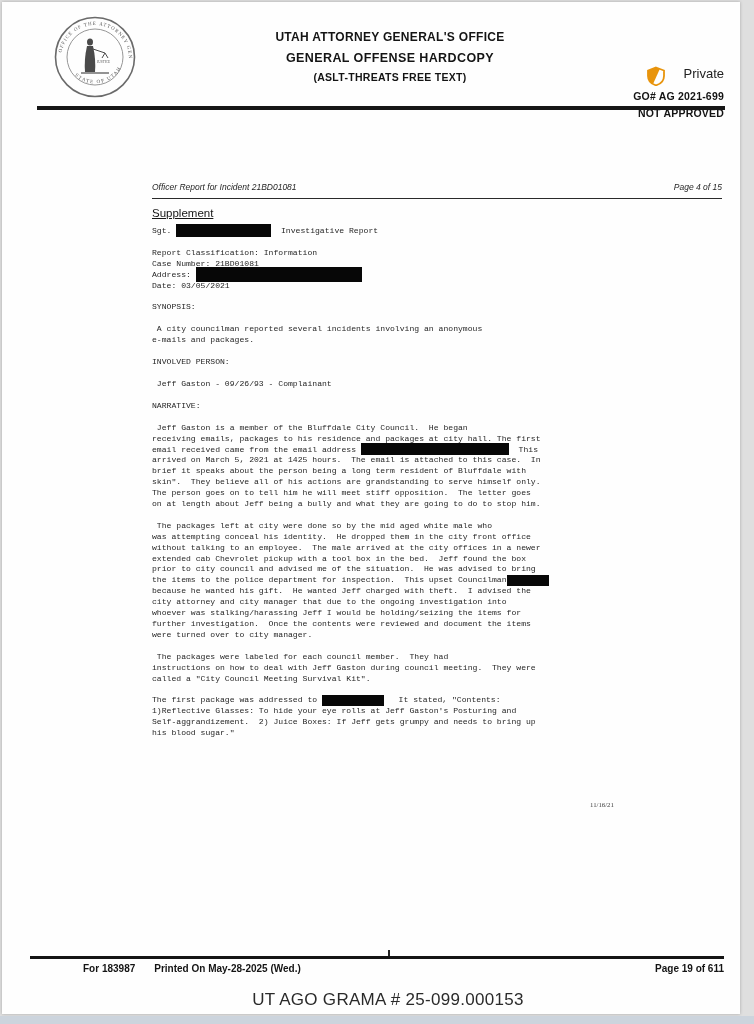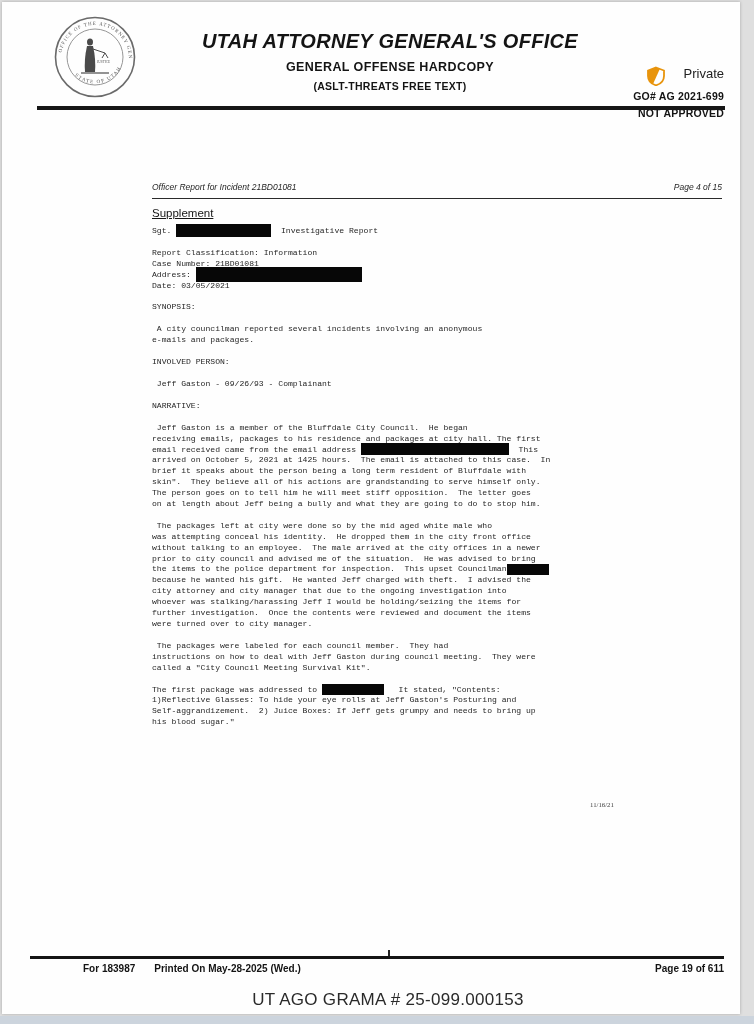--- a/index.html
+++ b/index.html
@@ -4,21 +4,21 @@
 <style>
   html,body{margin:0;padding:0;}
   body{width:754px;height:1024px;overflow:hidden;background:#e4e4e4;font-family:"Liberation Sans",sans-serif;}
   .stage{position:relative;width:754px;height:1024px;background:#dfdfdf;}
   .bottom-strip{position:absolute;left:0;bottom:0;width:100%;height:8px;background:#ccd4dd;}
   .page{position:absolute;left:2px;top:2px;width:738px;height:1012px;background:#fefefe;box-shadow:0 0 3px rgba(0,0,0,.25);}
 
   
   .seal{position:absolute;left:51px;top:13px;width:84px;height:84px;}
   .hdr-center{position:absolute;left:158px;top:28px;width:460px;text-align:center;color:#141414;}
-  .hdr-title{font-size:20px;font-weight:700;letter-spacing:.3px;font-style:italic;}
+  .hdr-title{font-size:12px;font-weight:700;letter-spacing:.3px;}
   .hdr-sub{font-size:12.5px;font-weight:700;letter-spacing:.4px;margin-top:7px;}
   .hdr-sub2{font-size:10.5px;font-weight:700;letter-spacing:.3px;margin-top:6px;}
   .hdr-right{position:absolute;right:16px;top:24px;text-align:right;color:#141414;}
   .private-row{display:flex;justify-content:flex-end;gap:18px;margin-top:40px;}
   .private-label{font-size:13px;color:#222;}
   .go-number{font-size:10.5px;font-weight:700;margin-top:4px;letter-spacing:.2px;}
   .not-approved{font-size:10.5px;font-weight:700;margin-top:5px;letter-spacing:.2px;}
   .thick-rule{position:absolute;left:35px;top:104px;width:688px;height:3.5px;background:#161616;}
 
   
@@ -121,30 +121,31 @@
       <div class="mblock">
           <div class="tline"> Jeff Gaston - 09/26/93 - Complainant</div>
         </div>
       <div class="mblock">
           <div class="tline">NARRATIVE:</div>
         </div>
       <div class="mblock">
           <div class="tline"> Jeff Gaston is a member of the Bluffdale City Council.  He began</div>
           <div class="tline">receiving emails, packages to his residence and packages at city hall. The first</div>
           <div class="tline">email received came from the email address <span class="redact" style="width: 148px; height: 12px;"></span>  This</div>
-          <div class="tline">arrived on October 5, 2021 at 1425 hours.  The email is attached to this case.  In</div>
+          <div class="tline">arrived on March 5, 2021 at 1425 hours.  The email is attached to this case.  In</div>
           <div class="tline">brief it speaks about the person being a long term resident of Bluffdale with</div>
           <div class="tline">skin".  They believe all of his actions are grandstanding to serve himself only.</div>
           <div class="tline">The person goes on to tell him he will meet stiff opposition.  The letter goes</div>
           <div class="tline">on at length about Jeff being a bully and what they are going to do to stop him.</div>
         </div>
       <div class="mblock">
           <div class="tline"> The packages left at city were done so by the mid aged white male who</div>
           <div class="tline">was attempting conceal his identity.  He dropped them in the city front office</div>
           <div class="tline">without talking to an employee.  The male arrived at the city offices in a newer</div>
+          <div class="tline">extended cab Chevrolet pickup with a tool box in the bed.  Jeff found the box</div>
           <div class="tline">prior to city council and advised me of the situation.  He was advised to bring</div>
           <div class="tline">the items to the police department for inspection.  This upset Councilman<span class="redact" style="width: 42px; height: 11px;"></span></div>
           <div class="tline">because he wanted his gift.  He wanted Jeff charged with theft.  I advised the</div>
           <div class="tline">city attorney and city manager that due to the ongoing investigation into</div>
           <div class="tline">whoever was stalking/harassing Jeff I would be holding/seizing the items for</div>
           <div class="tline">further investigation.  Once the contents were reviewed and document the items</div>
           <div class="tline">were turned over to city manager.</div>
         </div>
       <div class="mblock">
           <div class="tline"> The packages were labeled for each council member.  They had</div>

